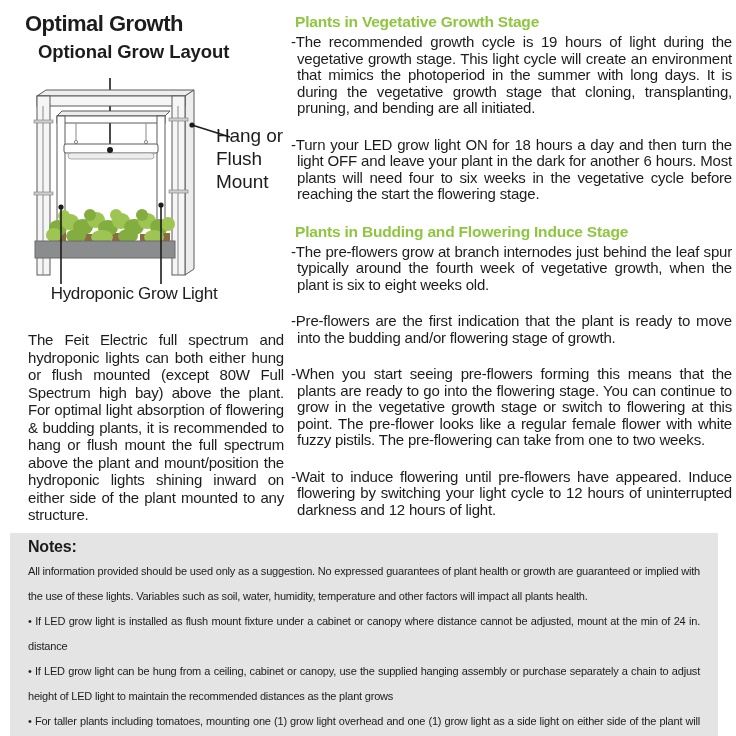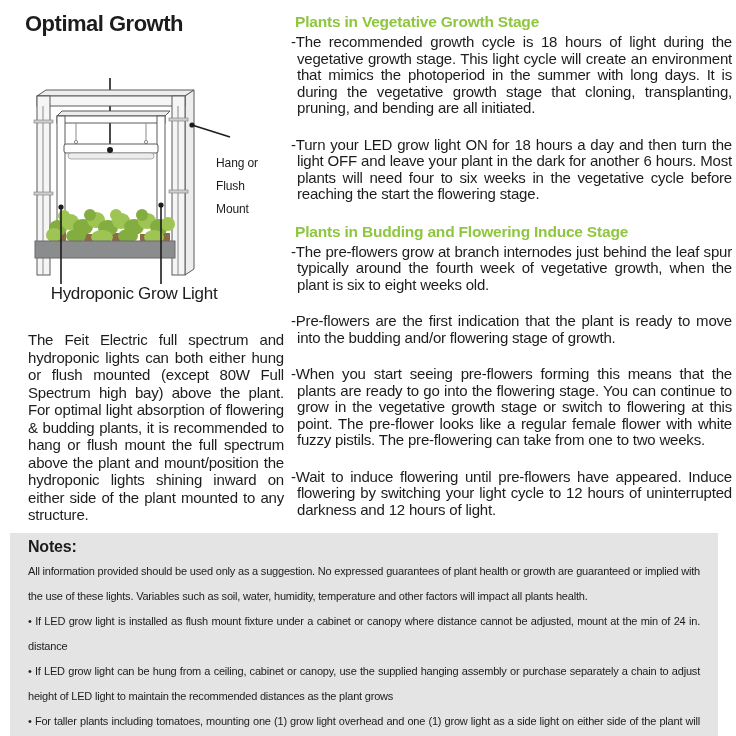--- a/index.html
+++ b/index.html
@@ -13,21 +13,21 @@
   *{box-sizing:border-box;margin:0;padding:0;}
   html,body{background:#fff;}
   body{font-family:"Liberation Sans","DejaVu Sans",sans-serif;color:var(--text);}
   .page{position:relative;width:736px;height:736px;background:#fff;overflow:hidden;letter-spacing:-0.1px;}
 
   
   .title{position:absolute;left:25px;top:11px;font-size:22px;font-weight:bold;letter-spacing:-0.5px;}
   .subtitle{position:absolute;left:38px;top:41px;font-size:18.5px;}
   .fs-label{position:absolute;left:41px;top:63px;font-size:16px;}
   .diagram{position:absolute;left:28px;top:76px;width:260px;height:236px;}
-  .mount-label{position:absolute;left:216px;top:152px;font-size:12px;line-height:23px;}
+  .mount-label{position:absolute;left:216px;top:124px;font-size:19px;line-height:23px;}
   .hydro-label{position:absolute;left:28px;top:284px;width:212px;text-align:center;font-size:17px;letter-spacing:-0.3px;}
   .left-para{position:absolute;left:28px;top:331px;width:256px;font-size:15px;line-height:17.5px;text-align:justify;letter-spacing:-0.2px;}
 
   
   .right-col{position:absolute;left:291px;top:13px;width:441px;}
   .right-col h3{color:var(--accent-green);font-size:15.5px;font-weight:bold;letter-spacing:-0.2px;margin:0 0 3px 4px;}
   .right-col p{font-size:15px;line-height:16.5px;text-align:justify;letter-spacing:-0.2px;
                margin:0 0 20px 0;padding-left:6px;text-indent:-6px;}
 
   
@@ -47,20 +47,21 @@
   .tray{fill:var(--tray-gray);stroke:#6a6b6c;stroke-width:1;}
   .ptr{stroke:#1c1c1c;stroke-width:1.6;}
   .hanger{stroke:#8a8a8a;stroke-width:1;}
 </style>
 </head>
 <body>
 
 <div class="page">
 
   <h1 class="title">Optimal Growth</h1>
+  <h2 class="subtitle">Optional Grow Layout</h2>
 
   <svg class="diagram" viewBox="0 0 260 236" xmlns="http://www.w3.org/2000/svg">
 
     <line class="ptr" x1="82" y1="2" x2="82" y2="76"></line>
 
     <polygon class="frame-top" points="9,20 157,20 166,14 18,14"></polygon>
     <polygon class="frame-top" points="157,20 166,14 166,193 157,199"></polygon>
     <rect class="frame-fill" x="9" y="20" width="148" height="10"></rect>
     <rect class="frame-fill" x="9" y="20" width="13" height="179"></rect>
     <rect class="frame-fill" x="144" y="20" width="13" height="179"></rect>
@@ -127,21 +128,21 @@
     <div>Hang or</div>
     <div>Flush</div>
     <div>Mount</div>
   </div>
   <div class="hydro-label">Hydroponic Grow Light</div>
 
   <p class="left-para">The Feit Electric full spectrum and hydroponic lights can both either hung or flush mounted (except 80W Full Spectrum high bay) above the plant. For optimal light absorption of flowering &amp; budding plants, it is recommended to hang or flush mount the full spectrum above the plant and mount/position the hydroponic lights shining inward on either side of the plant mounted to any structure.</p>
 
   <div class="right-col">
     <h3>Plants in Vegetative Growth Stage</h3>
-    <p>-The recommended growth cycle is 18 hours of light during the vegetative growth stage. This light cycle will create an environment that mimics the photoperiod in the summer with long days. It is during the vegetative growth stage that cloning, transplanting, pruning, and bending are all initiated.</p>
+    <p>-The recommended growth cycle is 19 hours of light during the vegetative growth stage. This light cycle will create an environment that mimics the photoperiod in the summer with long days. It is during the vegetative growth stage that cloning, transplanting, pruning, and bending are all initiated.</p>
     <p>-Turn your LED grow light ON for 18 hours a day and then turn the light OFF and leave your plant in the dark for another 6 hours. Most plants will need four to six weeks in the vegetative cycle before reaching the start the flowering stage.</p>
     <h3>Plants in Budding and Flowering Induce Stage</h3>
     <p>-The pre-flowers grow at branch internodes just behind the leaf spur typically around the fourth week of vegetative growth, when the plant is six to eight weeks old.</p>
     <p>-Pre-flowers are the first indication that the plant is ready to move into the budding and/or flowering stage of growth.</p>
     <p>-When you start seeing pre-flowers forming this means that the plants are ready to go into the flowering stage. You can continue to grow in the vegetative growth stage or switch to flowering at this point. The pre-flower looks like a regular female flower with white fuzzy pistils. The pre-flowering can take from one to two weeks.</p>
     <p>-Wait to induce flowering until pre-flowers have appeared. Induce flowering by switching your light cycle to 12 hours of uninterrupted darkness and 12 hours of light.</p>
   </div>
 
   <div class="notes">
     <h4>Notes:</h4>

